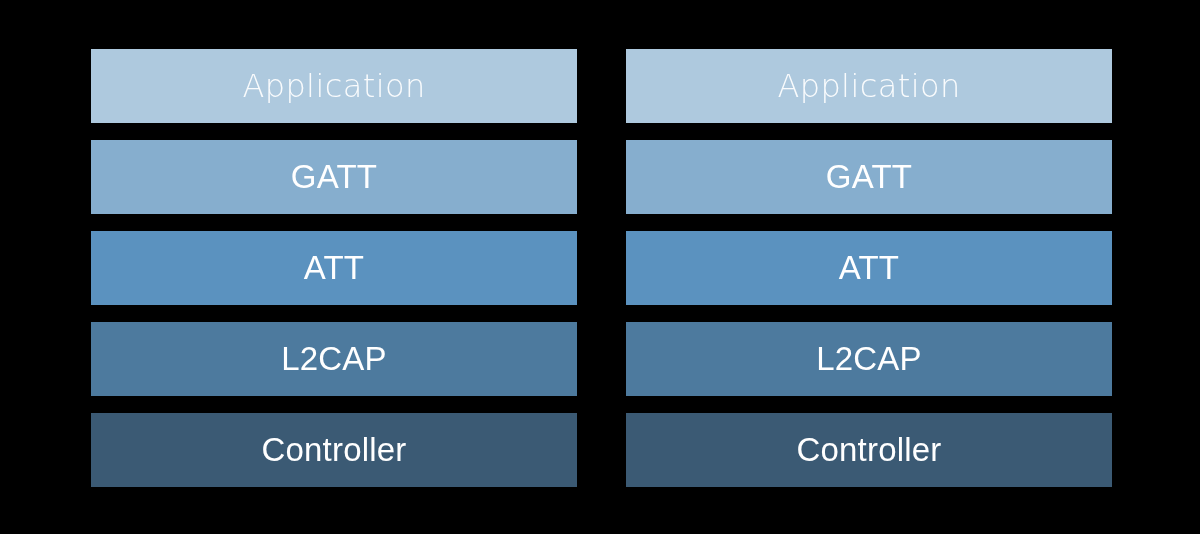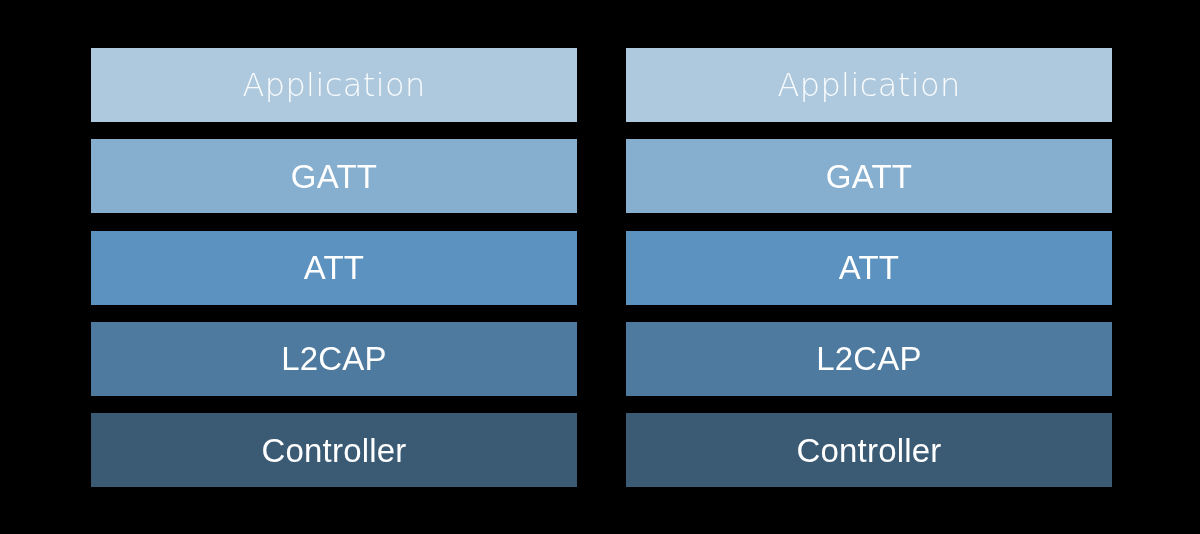--- a/index.html
+++ b/index.html
@@ -20,21 +20,21 @@
     height: 534px;
     background: #000000;
   }
   .stack {
     position: absolute;
     top: 48px;
     width: 486px;
     height: 439px;
     display: flex;
     flex-direction: column;
-    justify-content: space-between;
+    justify-content: center;
   }
   #stack-left  { left: 91px; }
   #stack-right { left: 626px; }
 
   .layer-box {
     width: 100%;
     height: 74px;
     margin-bottom: 17px;
     display: flex;
     align-items: center;

